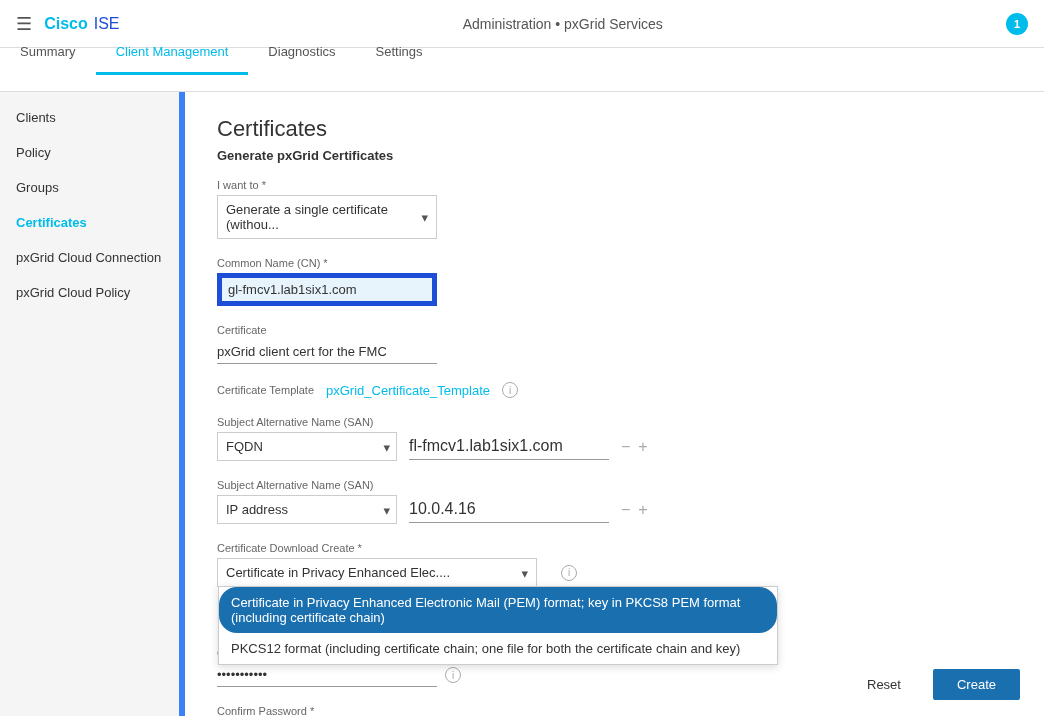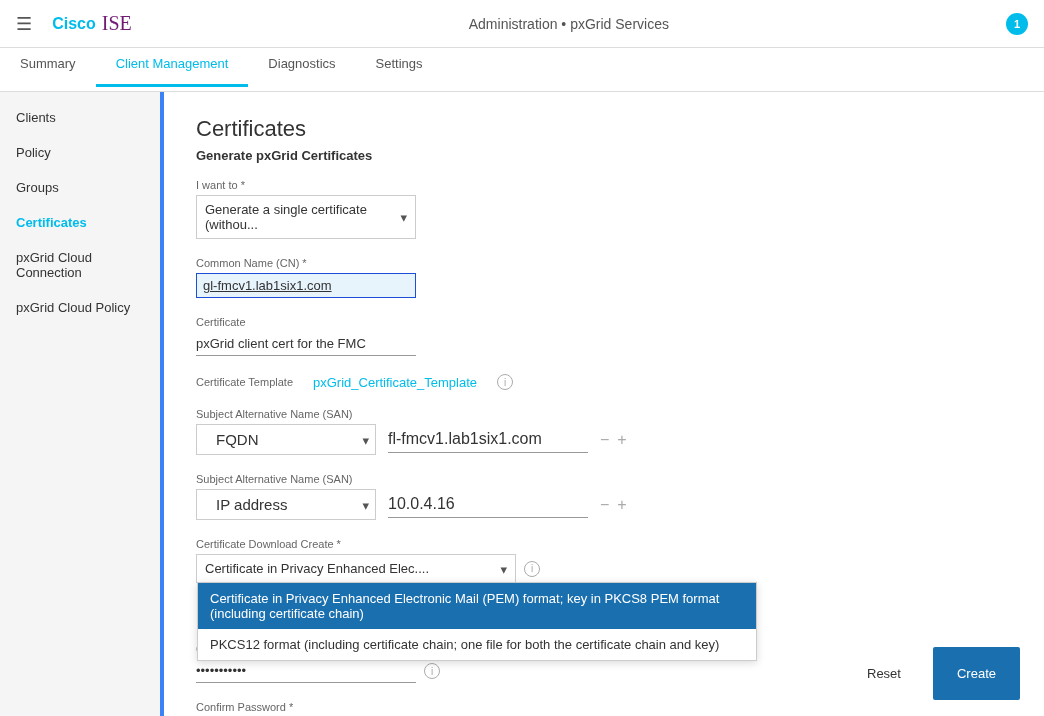--- a/index.html
+++ b/index.html
@@ -10,35 +10,35 @@
       display: flex;
       align-items: center;
       justify-content: space-between;
       padding: 0 16px;
       height: 48px;
       background: #fff;
       border-bottom: 1px solid #ddd;
     }
     .header-left { display: flex; align-items: center; gap: 12px; }
     .hamburger-icon { cursor: pointer; color: #555; font-size: 18px; }
-    .brand { display: flex; align-items: center; gap: 6px; margin-left: 8px; }
+    .brand { display: flex; align-items: center; gap: 6px; }
     .brand-cisco { color: #00bceb; font-weight: bold; font-size: 16px; }
-    .brand-ise { color: #701a75; font-size: 20px; font-family: Liberation Serif, serif; }
+    .brand-ise { color: #1d4ed8; font-size: 16px; }
     .header-title { color: #555; font-size: 14px; }
     .header-badge {
       width: 22px; height: 22px; border-radius: 50%; background: #00bceb;
       color: #fff; font-size: 11px; display: flex; align-items: center; justify-content: center; font-weight: bold;
     }
 
     
     .top-nav {
       display: flex;
       align-items: flex-end;
       border-bottom: 1px solid #ddd;
-      padding: 0 0 4px 0;
+      padding: 0 0 16px 0;
       height: 44px;
       text-align: right;
     }
     .top-nav-tab {
       padding: 12px 20px;
       cursor: pointer;
       color: #555;
       font-size: 13px;
       border-bottom: 3px solid transparent;
       height: 44px;
@@ -48,23 +48,23 @@
       color: #00bceb;
       border-bottom: 3px solid #00bceb;
       font-weight: 500;
     }
 
     
     .layout { display: flex; height: calc(716px - 92px); }
 
     
     .sidebar {
-      width: 164px;
+      width: 185px;
       background: #f5f5f5;
-      border-right: 4px solid #3b82f6;
+      border-right: 6px solid #3b82f6;
       padding: 8px 0;
       flex-shrink: 0;
     }
     .sidebar-item {
       padding: 10px 16px;
       cursor: pointer;
       color: #333;
       font-size: 13px;
     }
     .sidebar-item.active { color: #00bceb; font-weight: bold; }
@@ -92,24 +92,23 @@
       border: none;
       border-bottom: 1px solid #999;
       padding: 4px 0;
       font-size: 13px;
       color: #333;
       background: transparent;
       outline: none;
     }
     .form-input.highlighted {
       background: #e8f4fc;
-      border: 1px solid #1d4ed8;
+      border: 5px solid #1d4ed8;
       padding: 4px 6px;
       width: 220px;
-      text-decoration: underline;
     }
 
     .dropdown-wrapper {
       display: flex;
       align-items: flex-end;
       border: 1px solid #ccc;
       width: 220px;
       background: #fff;
       position: relative;
     }
@@ -125,41 +124,41 @@
       gap: 12px;
       margin-bottom: 4px;
     }
     .san-dropdown {
       border: 1px solid #ccc;
       width: 180px;
       position: relative;
       display: flex; align-items: center;
     }
     .san-select {
-      width: 100%; border: none; padding: 6px 8px; font-size: 15px;
-      color: #333; background: transparent; outline: none; appearance: none; cursor: pointer; margin-left: 11px;
+      width: 100%; border: none; padding: 6px 8px; font-size: 13px;
+      color: #333; background: transparent; outline: none; appearance: none; cursor: pointer;
     }
     .san-value-input {
       border: none;
       border-bottom: 1px solid #999;
       padding: 4px 0;
       font-size: 16px;
       color: #333;
       background: transparent;
       outline: none;
       width: 200px;
     }
     .san-controls { display: flex; gap: 8px; align-items: center; color: #999; font-size: 16px; }
     .san-btn { cursor: pointer; color: #aaa; font-size: 16px; line-height: 1; }
 
     
     .cert-download-row {
       display: flex;
       align-items: center;
-      gap: 8px;
+      gap: 24px;
     }
     .cert-dropdown-wide {
       border: 1px solid #ccc;
       width: 320px;
       position: relative;
       display: flex; align-items: center;
       background: #fff;
     }
     .info-icon {
       width: 16px; height: 16px; border-radius: 50%; border: 1px solid #aaa;
@@ -175,20 +174,21 @@
       width: 560px;
       background: #fff;
       border: 1px solid #ccc;
       box-shadow: 0 2px 8px rgba(0,0,0,0.15);
       z-index: 100;
     }
     .dropdown-option {
       padding: 8px 12px;
       font-size: 13px;
       cursor: pointer;
+      border-radius: 18px;
     }
     .dropdown-option.selected {
       background: #1a6faf;
       color: #fff;
     }
 
     
     .password-input {
       border: none;
       border-bottom: 1px solid #999;
@@ -215,21 +215,21 @@
     }
     .btn-reset {
       padding: 8px 20px;
       border: none;
       background: transparent;
       color: #333;
       cursor: pointer;
       font-size: 13px;
     }
     .btn-create {
-      padding: 19px 24px;
+      padding: 8px 24px;
       border: none;
       background: #1a6faf;
       color: #fff;
       cursor: pointer;
       font-size: 13px;
       border-radius: 2px;
     }
 
     .cert-section-relative {
       position: relative;
@@ -283,21 +283,21 @@
     <div class="form-group">
       <label class="form-label">Common Name (CN) *</label>
       <input type="text" class="form-input highlighted" value="gl-fmcv1.lab1six1.com" style="">
     </div>
 
     <div class="form-group">
       <label class="form-label">Certificate</label>
       <input type="text" class="form-input" style="width: 220px;" value="pxGrid client cert for the FMC">
     </div>
 
-    <div class="form-group" style="display:flex; align-items:center; gap:20px;">
+    <div class="form-group" style="display:flex; align-items:center; gap:12px;">
       <span class="form-label" style="margin-bottom:0;">Certificate Template</span>
       <a class="link-style">pxGrid_Certificate_Template</a>
       <div class="info-icon">i</div>
     </div>
 
     <div class="form-group">
       <label class="form-label">Subject Alternative Name (SAN)</label>
       <div class="san-row">
         <div class="san-dropdown">
           <select class="san-select">

